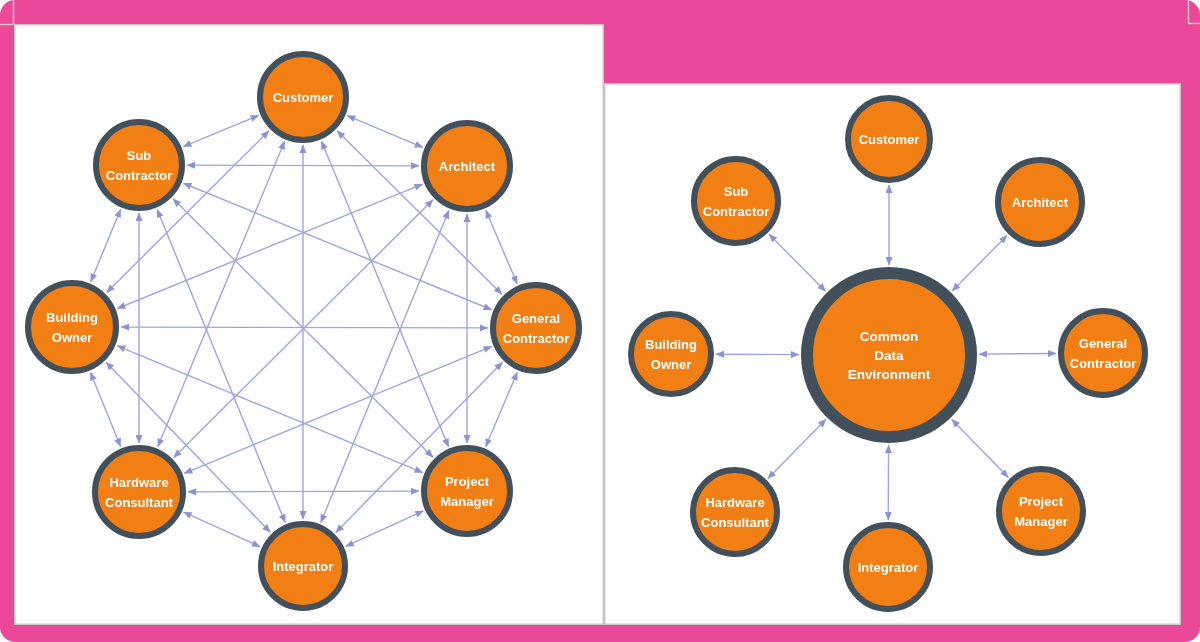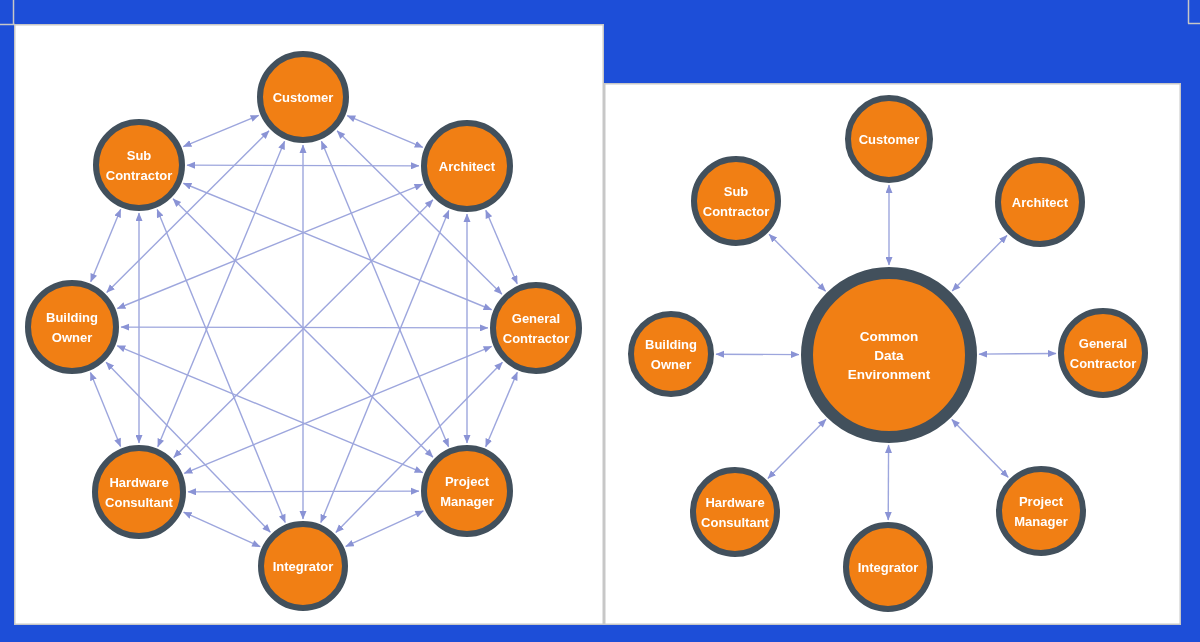--- a/index.html
+++ b/index.html
@@ -5,22 +5,23 @@
   html, body {
     margin: 0;
     padding: 0;
     background: #ffffff;
     font-family: "Liberation Sans", sans-serif;
   }
   .canvas {
     position: relative;
     width: 1200px;
     height: 642px;
-    background: #1d4ed8;
+    background: #ec4899;
     overflow: hidden;
+    border-radius: 15px;
   }
   svg { position: absolute; left: 0; top: 0; display: block; }
   svg text {
     font-family: "Liberation Sans", "DejaVu Sans", sans-serif;
     font-weight: bold;
   }
 </style>
 </head>
 <body>
 

